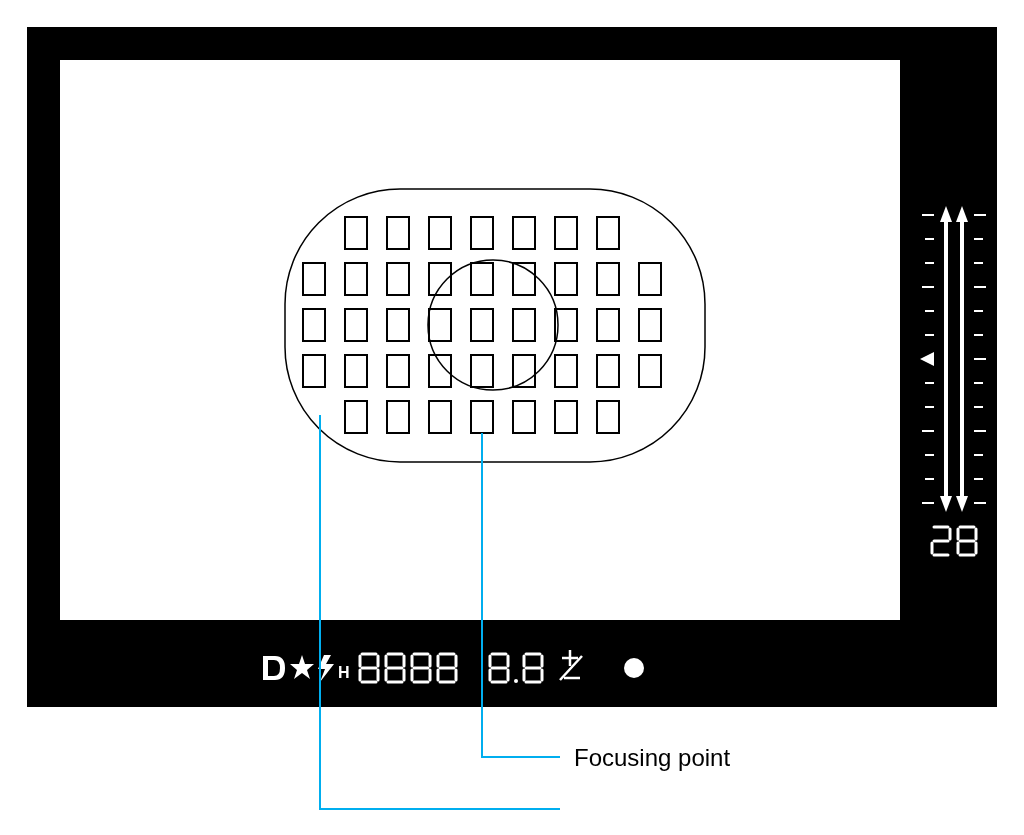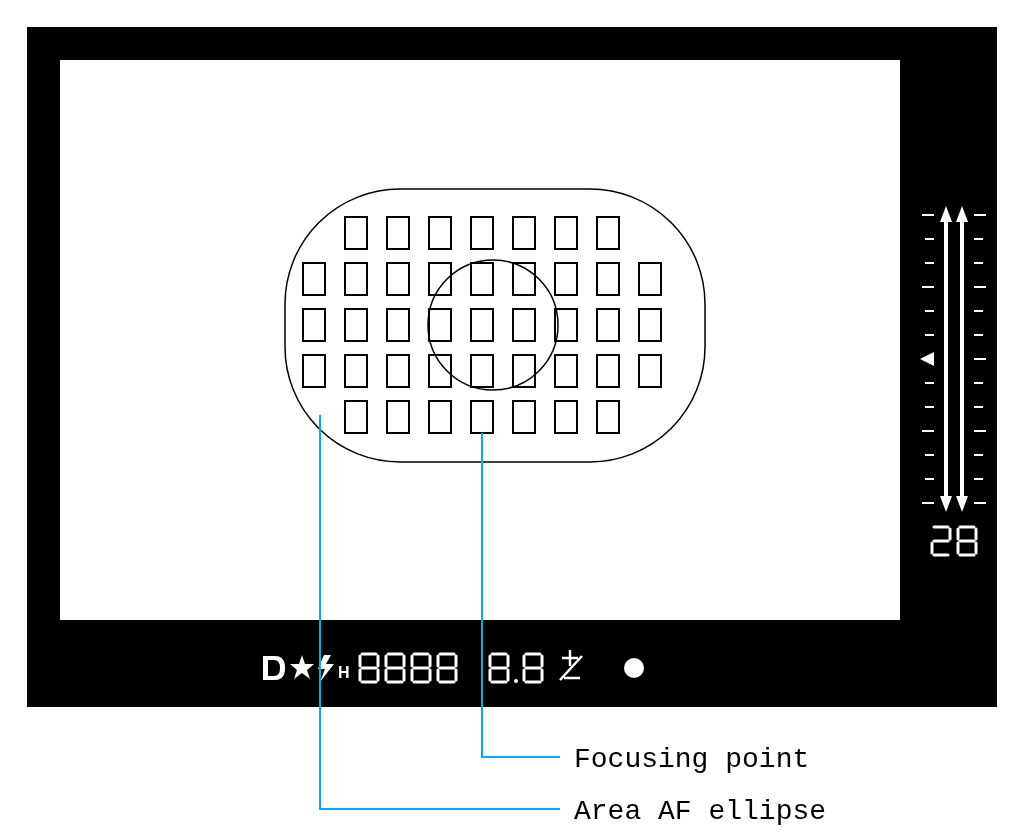--- a/index.html
+++ b/index.html
@@ -15,23 +15,22 @@
     width: 1024px;
     height: 835px;
   }
   svg {
     position: absolute;
     top: 0;
     left: 0;
   }
   .label {
     position: absolute;
-    font-size: 28px;
+    font-size: 24px;
     color: #000;
-    font-family: Liberation Mono, monospace;
   }
   #label-focusing-point { top: 744px; left: 574px; }
   #label-area-af-ellipse { top: 796px; left: 574px; }
 </style>
 </head>
 <body>
 
 <div class="canvas">
 <svg width="1024" height="835" viewBox="0 0 1024 835">
 
@@ -266,14 +265,13 @@
   <g stroke="#00AEEF" stroke-width="2" fill="none">
 
     <polyline points="482,433 482,757 560,757"></polyline>
 
     <polyline points="320,415 320,809 560,809"></polyline>
   </g>
 </svg>
 
 <div id="label-focusing-point" class="label">Focusing point</div>
 
-<div id="label-area-af-ellipse" class="label">Area AF ellipse</div>
 </div>
 
 </body></html>

